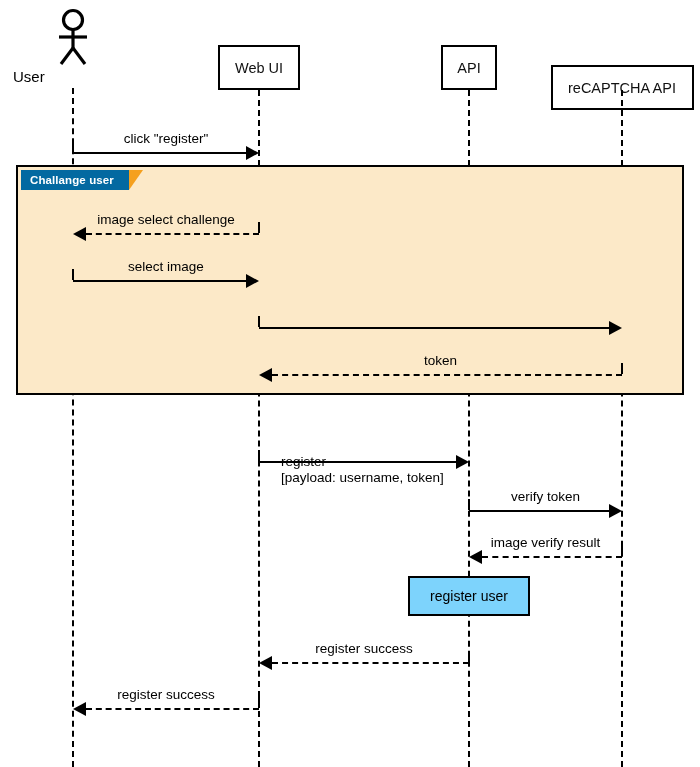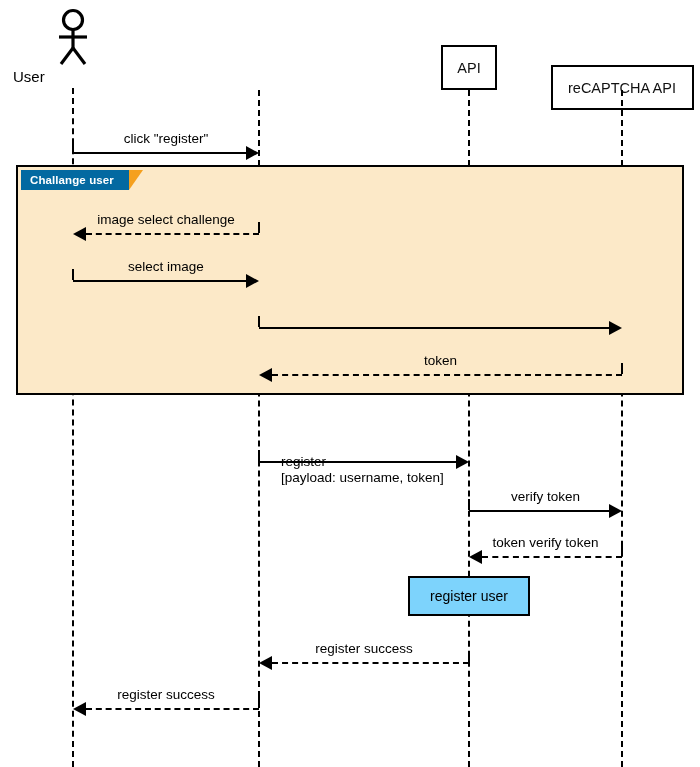--- a/index.html
+++ b/index.html
@@ -55,20 +55,21 @@
 <div id="canvas">
     <div class="node" style="left: 47px; top: 8px; width: 52px; height: 58px;"><svg width="52" height="58" viewBox="0 0 52 58">
         <circle cx="26" cy="12" r="9.5" fill="#fff" stroke="#000" stroke-width="3.2"></circle>
         <line x1="26" y1="22" x2="26" y2="40" stroke="#000" stroke-width="3.2"></line>
         <line x1="12" y1="29" x2="40" y2="29" stroke="#000" stroke-width="3.2"></line>
         <line x1="26" y1="40" x2="14" y2="56" stroke="#000" stroke-width="3.2"></line>
         <line x1="26" y1="40" x2="38" y2="56" stroke="#000" stroke-width="3.2"></line>
       </svg></div>
     <div class="actor-label" style="left: 13px; top: 68px; width: 120px;">User</div>
     <div class="lifeline" style="left: 72px; top: 88px; height: 679px;"></div>
+    <div class="pbox" style="left: 218px; top: 45px; width: 82px; height: 45px;">Web UI</div>
     <div class="lifeline" style="left: 258px; top: 90px; height: 677px;"></div>
     <div class="pbox" style="left: 441px; top: 45px; width: 56px; height: 45px;">API</div>
     <div class="lifeline" style="left: 468px; top: 90px; height: 677px;"></div>
     <div class="pbox" style="left: 550.5px; top: 45px; width: 143px; height: 45px; margin-top: 20px;">reCAPTCHA API</div>
     <div class="lifeline" style="left: 621px; top: 90px; height: 677px;"></div>
     <div class="frag" style="left: 16px; top: 165px; width: 668px; height: 230px;"></div>
     <div class="frag-tab" style="left: 21px; top: 170px; width: 108px; height: 20px;">Challange user</div>
     <div class="frag-tab-notch" style="left: 129px; top: 170px; border-top: 20px solid rgb(245, 160, 30); border-right: 14px solid transparent;"></div>
     <div class="msg-line" style="left: 73px; top: 152px; width: 173px;"></div>
     <div class="arrow-r" style="left: 246px; top: 146px;"></div>
@@ -94,21 +95,21 @@
     <div class="stub" style="left: 258px; top: 450px; height: 11px;"></div>
     <div class="msg-label lft" style="left: 281px; top: 422px; width: 210px; margin-top: 32px;">register
 [payload: username, token]</div>
     <div class="msg-line" style="left: 469px; top: 510px; width: 140px;"></div>
     <div class="arrow-r" style="left: 609px; top: 504px;"></div>
     <div class="stub" style="left: 468px; top: 499px; height: 11px;"></div>
     <div class="msg-label" style="left: 469px; top: 489px; width: 153px;">verify token</div>
     <div class="msg-line dash" style="left: 482px; top: 556px; width: 140px;"></div>
     <div class="arrow-l" style="left: 469px; top: 550px;"></div>
     <div class="stub dash" style="left: 621px; top: 545px; height: 11px;"></div>
-    <div class="msg-label" style="left: 469px; top: 535px; width: 153px;">token verify token</div>
+    <div class="msg-label" style="left: 469px; top: 535px; width: 153px;">image verify result</div>
     <div class="msg-line dash" style="left: 272px; top: 662px; width: 197px;"></div>
     <div class="arrow-l" style="left: 259px; top: 656px;"></div>
     <div class="stub dash" style="left: 468px; top: 651px; height: 11px;"></div>
     <div class="msg-label" style="left: 259px; top: 641px; width: 210px;">register success</div>
     <div class="msg-line dash" style="left: 86px; top: 708px; width: 173px;"></div>
     <div class="arrow-l" style="left: 73px; top: 702px;"></div>
     <div class="stub dash" style="left: 258px; top: 697px; height: 11px;"></div>
     <div class="msg-label" style="left: 73px; top: 687px; width: 186px;">register success</div>
     <div class="selfbox" style="left: 408px; top: 576px; width: 122px; height: 40px;">register user</div>
   </div>

